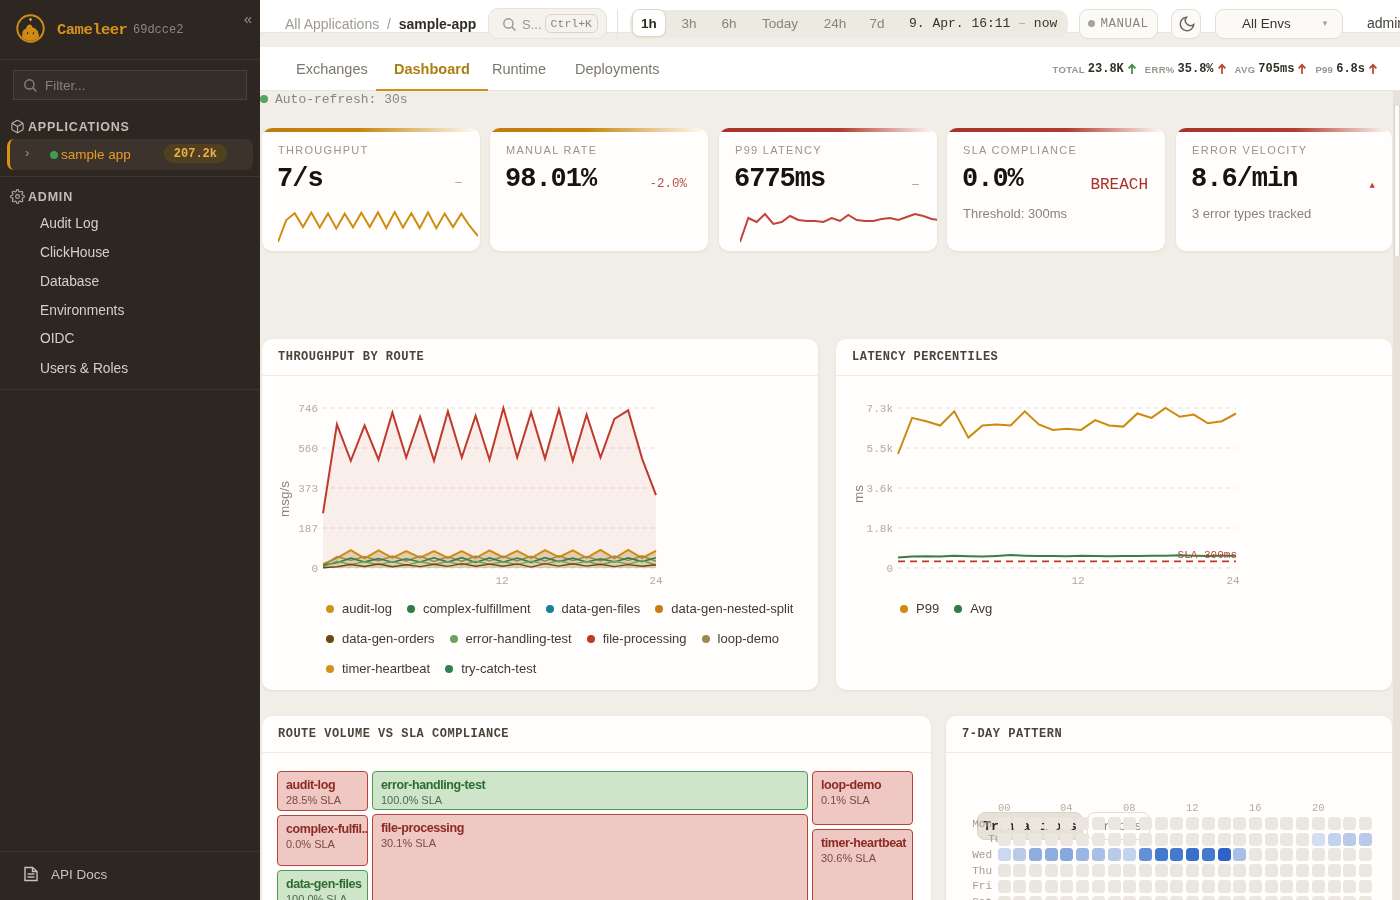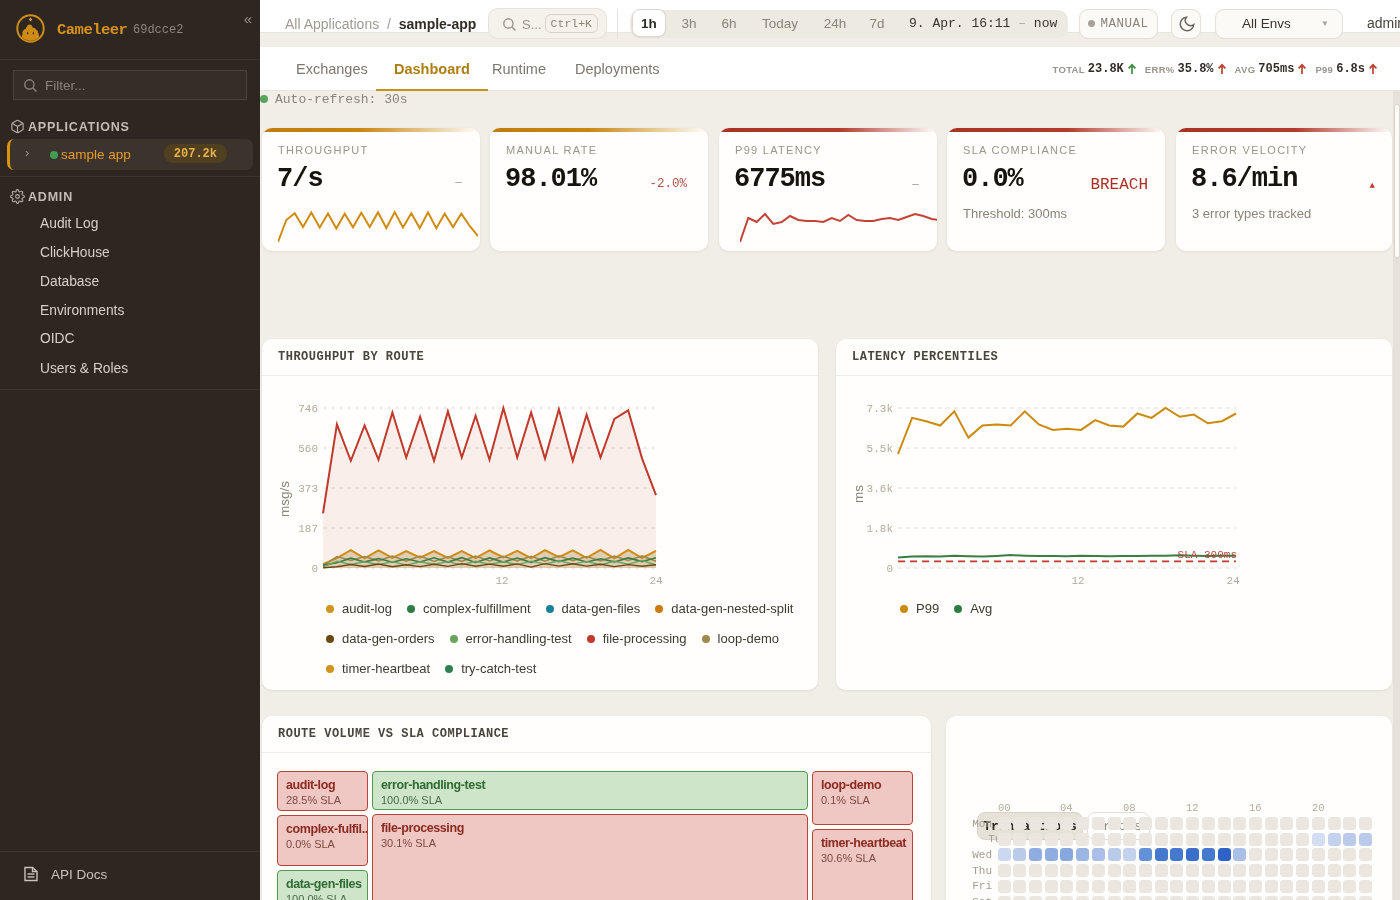--- a/index.html
+++ b/index.html
@@ -386,20 +386,23 @@
         <div class="n">loop-demo</div>
         <div class="s">0.1% SLA</div>
       </div>
     <div class="tm-cell tm-red" style="left:550px; top:113px; width:101px; height:87px;">
         <div class="n">timer-heartbeat</div>
         <div class="s">30.6% SLA</div>
       </div>
   </div>
 
   <div class="card" id="row3-right">
+    <div class="card-head">
+        <span>7-DAY PATTERN</span>
+      </div>
     <div class="toggle" id="tgl-tx">Transactions</div>
     <div class="toggle" id="tgl-er">Errors</div>
     <div id="heatmap">
     <div class="hm-hour" style="left:52px; top:86px;">00</div>
     <div class="hm-hour" style="left:114px; top:86px;">04</div>
     <div class="hm-hour" style="left:177px; top:86px;">08</div>
     <div class="hm-hour" style="left:240px; top:86px;">12</div>
     <div class="hm-hour" style="left:303px; top:86px;">16</div>
     <div class="hm-hour" style="left:366px; top:86px;">20</div>
     <div class="hm-day" style="left:16px; top:102px;">Mon</div>

